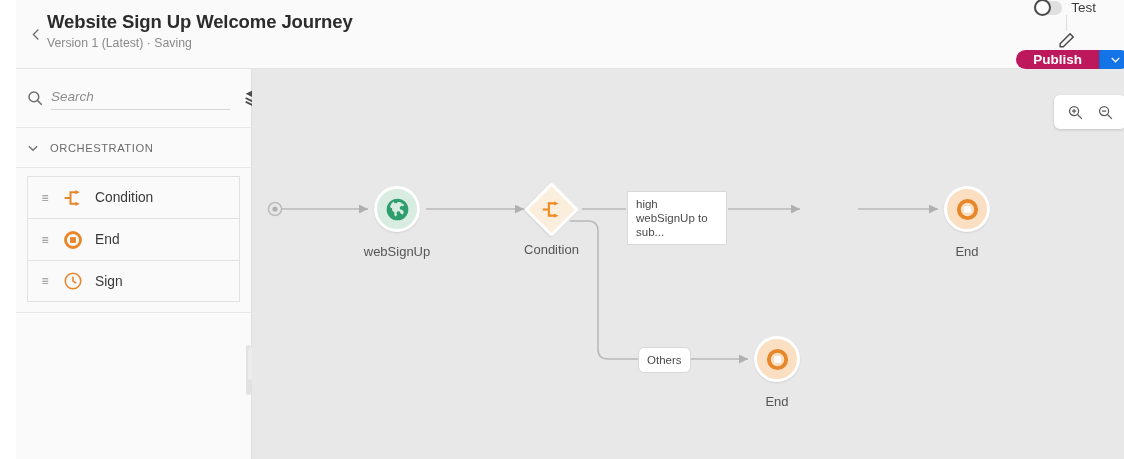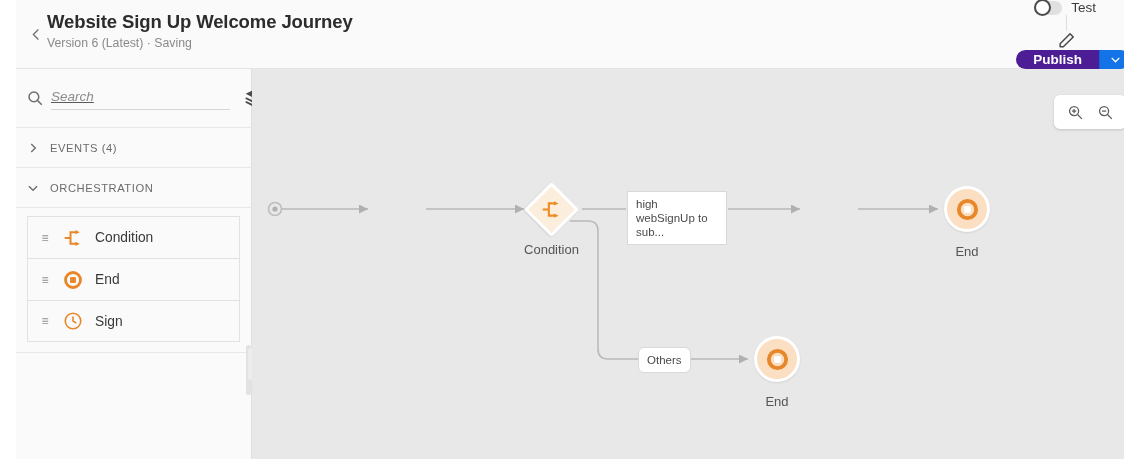--- a/index.html
+++ b/index.html
@@ -45,21 +45,21 @@
     border-radius: 50%; background: #ffffff; border: 2px solid #4b4b4b;
   }
   .toggle-label { font-size: 13.5px; color: #3c3c3c; }
   .hdr-divider { width: 1px; height: 26px; background: #dcdcdc; margin-right: 14px; }
   .edit-btn {
     width: 30px; height: 30px; display: flex; align-items: center; justify-content: center;
     cursor: pointer; margin-right: 14px;
   }
   .publish-group { display: flex; align-items: stretch; height: 32px; }
   .publish-btn {
-    background: #4c1d95; color: #fff; font-size: 13.5px; font-weight: bold;
+    background: #be185d; color: #fff; font-size: 13.5px; font-weight: bold;
     border: none; padding: 0 17px; border-radius: 16px 0 0 16px;
     cursor: pointer; display: flex; align-items: center;
     font-family: "Liberation Sans", sans-serif;
   }
   .publish-sep { width: 1px; background: #0f66cf; }
   .publish-caret {
     background: #1473e6; color: #fff; border: none; width: 30px;
     border-radius: 0 16px 16px 0; cursor: pointer;
     display: flex; align-items: center; justify-content: center;
   }
@@ -72,21 +72,20 @@
   .search-row {
     position: relative; height: 59px; display: flex; align-items: center;
     padding: 0 10px; border-bottom: 1px solid #e8e8e8;
   }
   .search-icon { width: 18px; height: 18px; color: #6e6e6e; flex: none; margin-right: 7px; }
   .search-field {
     flex: 1; border: none; border-bottom: 1px solid #d6d6d6; background: transparent;
     font-size: 13.5px; font-style: italic; color: #5a5a5a; outline: none;
     padding: 3px 0 5px 0; font-family: "Liberation Sans", sans-serif;
     margin-right: 14px;
-    text-decoration: underline;
   }
   .search-field::placeholder { color: #8c8c8c; font-style: italic; opacity: 1; }
   .layers-icon { width: 20px; height: 20px; color: #4b4b4b; flex: none; margin-right: 12px; cursor: pointer; }
 
   .section-head {
     height: 40px; display: flex; align-items: center; padding-left: 10px;
     border-bottom: 1px solid #e8e8e8; cursor: pointer;
   }
   .section-head .chev { width: 14px; height: 14px; color: #707070; margin-right: 10px; flex: none; }
   .section-title {
@@ -162,21 +161,21 @@
 <div id="app">
 
   <div class="header">
     <div class="back-arrow">
       <svg width="15" height="15" viewBox="0 0 24 24" fill="none" stroke="currentColor" stroke-width="2.1">
         <polyline points="15,4 7,12 15,20"></polyline>
       </svg>
     </div>
     <div class="title-block">
       <div class="page-title">Website Sign Up Welcome Journey</div>
-      <div class="page-subtitle">Version 6 (Latest) · Saving</div>
+      <div class="page-subtitle">Version 1 (Latest) · Saving</div>
     </div>
 
     <div class="hdr-right">
       <div class="toggle-wrap">
         <div class="toggle-track">
           <div class="toggle-knob"></div>
         </div>
         <div class="toggle-label">Test</div>
       </div>
       <div class="hdr-divider"></div>
@@ -204,26 +203,20 @@
           <line x1="15.5" y1="15.5" x2="21" y2="21"></line>
       </svg>
       <input class="search-field" type="text" placeholder="Search" style="">
       <svg class="layers-icon" viewBox="0 0 24 24" fill="currentColor">
         <path d="M12 2L2 7l10 5 10-5-10-5z"></path>
         <path d="M2 12l10 5 10-5" stroke="currentColor" stroke-width="2.2" fill="none"></path>
         <path d="M2 16.5l10 5 10-5" stroke="currentColor" stroke-width="2.2" fill="none"></path>
       </svg>
     </div>
 
-    <div class="section-head">
-      <svg class="chev" viewBox="0 0 24 24" fill="none" stroke="currentColor" stroke-width="2.4">
-        <polyline points="9,5 16,12 9,19"></polyline>
-      </svg>
-      <span class="section-title">EVENTS (4)</span>
-    </div>
 
     <div class="section-head">
       <svg class="chev" viewBox="0 0 24 24" fill="none" stroke="currentColor" stroke-width="2.4">
         <polyline points="5,9 12,16 19,9"></polyline>
       </svg>
       <span class="section-title">ORCHESTRATION</span>
     </div>
 
     <div class="palette">
       <div class="palette-item">
@@ -283,20 +276,28 @@
 
       <line x1="476" y1="140" x2="548" y2="140" stroke="#b8b8b8" stroke-width="1.5" marker-end="url(#arw)"></line>
 
       <line x1="606" y1="140" x2="686" y2="140" stroke="#b8b8b8" stroke-width="1.5" marker-end="url(#arw)"></line>
 
       <path d="M318,152 L336,152 Q346,152 346,162 L346,280 Q346,290 356,290 L398,290" fill="none" stroke="#b8b8b8" stroke-width="1.5"></path>
 
       <line x1="434" y1="290" x2="496" y2="290" stroke="#b8b8b8" stroke-width="1.5" marker-end="url(#arw)"></line>
     </svg>
 
+    <div class="node" style="left:122px; top:117px;">
+      <div class="node-circle" style="background:#d9ece2;">
+        <svg width="25" height="25" viewBox="0 0 24 24" fill="#2f9e6e">
+          <path d="M12 1.6A10.4 10.4 0 1 0 22.4 12 10.41 10.41 0 0 0 12 1.6zm6.6 6.1l-1.5 1.2-1.7-.4-1.3 1.5.6 1.9 2 .5 1.4 2.1-1.1 2.4-2-1-.9-2-1.9-.3-1.2 1.6.5 2.1-1.4 1.6-1.2-1.8.2-2.3-2-1.6-.4-2.4-1.9-.9A8.6 8.6 0 0 1 8 4.3l1.1 1.4 2.2.3 1-1.3 2 .2z"></path>
+        </svg>
+      </div>
+      <div class="node-label">webSignUp</div>
+    </div>
 
     <div class="node diamond-wrap" style="left:280px; top:121px;">
       <div class="node-diamond" style="background:#fceedd;">
         <svg width="21" height="21" viewBox="0 0 24 24" fill="none" stroke="#ee8b22" stroke-width="2.4">
           <line x1="2" y1="12" x2="9" y2="12"></line>
           <path d="M9 12V5h7"></path>
             <path d="M9 12v7h7"></path>
           <polygon points="15,2.5 20,5 15,7.5" fill="#ee8b22" stroke="none"></polygon>
           <polygon points="15,16.5 20,19 15,21.5" fill="#ee8b22" stroke="none"></polygon>
         </svg>

